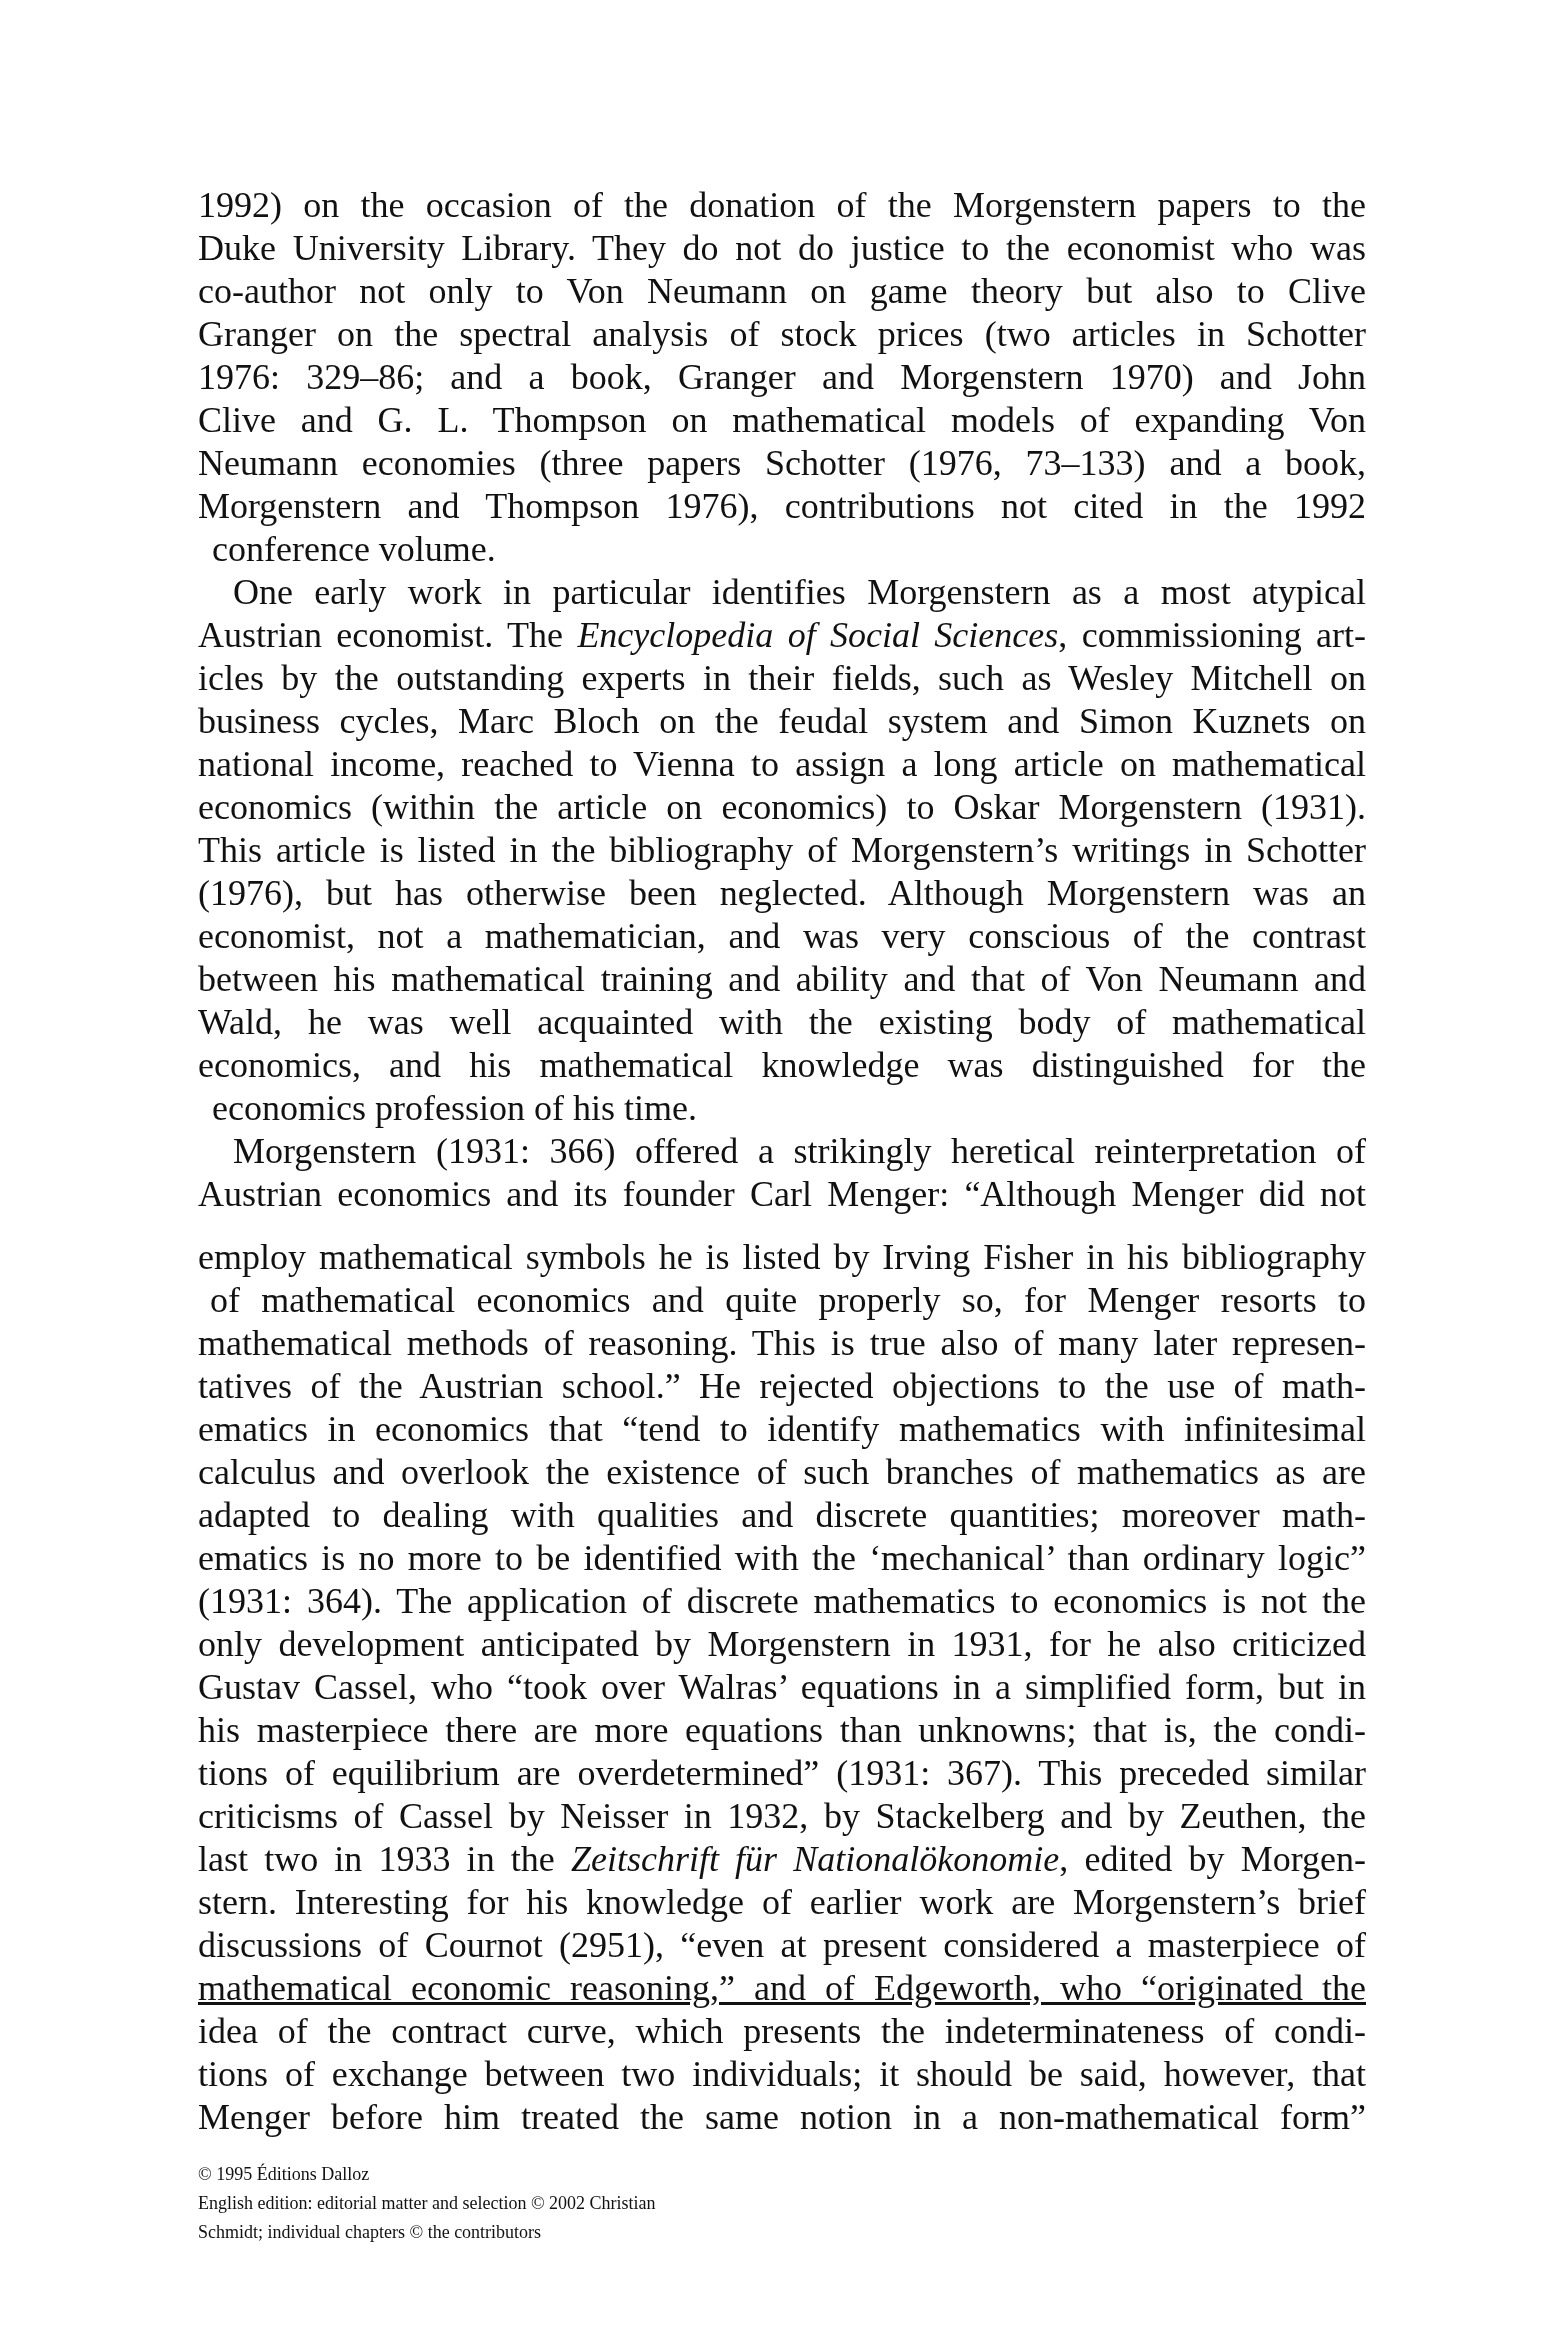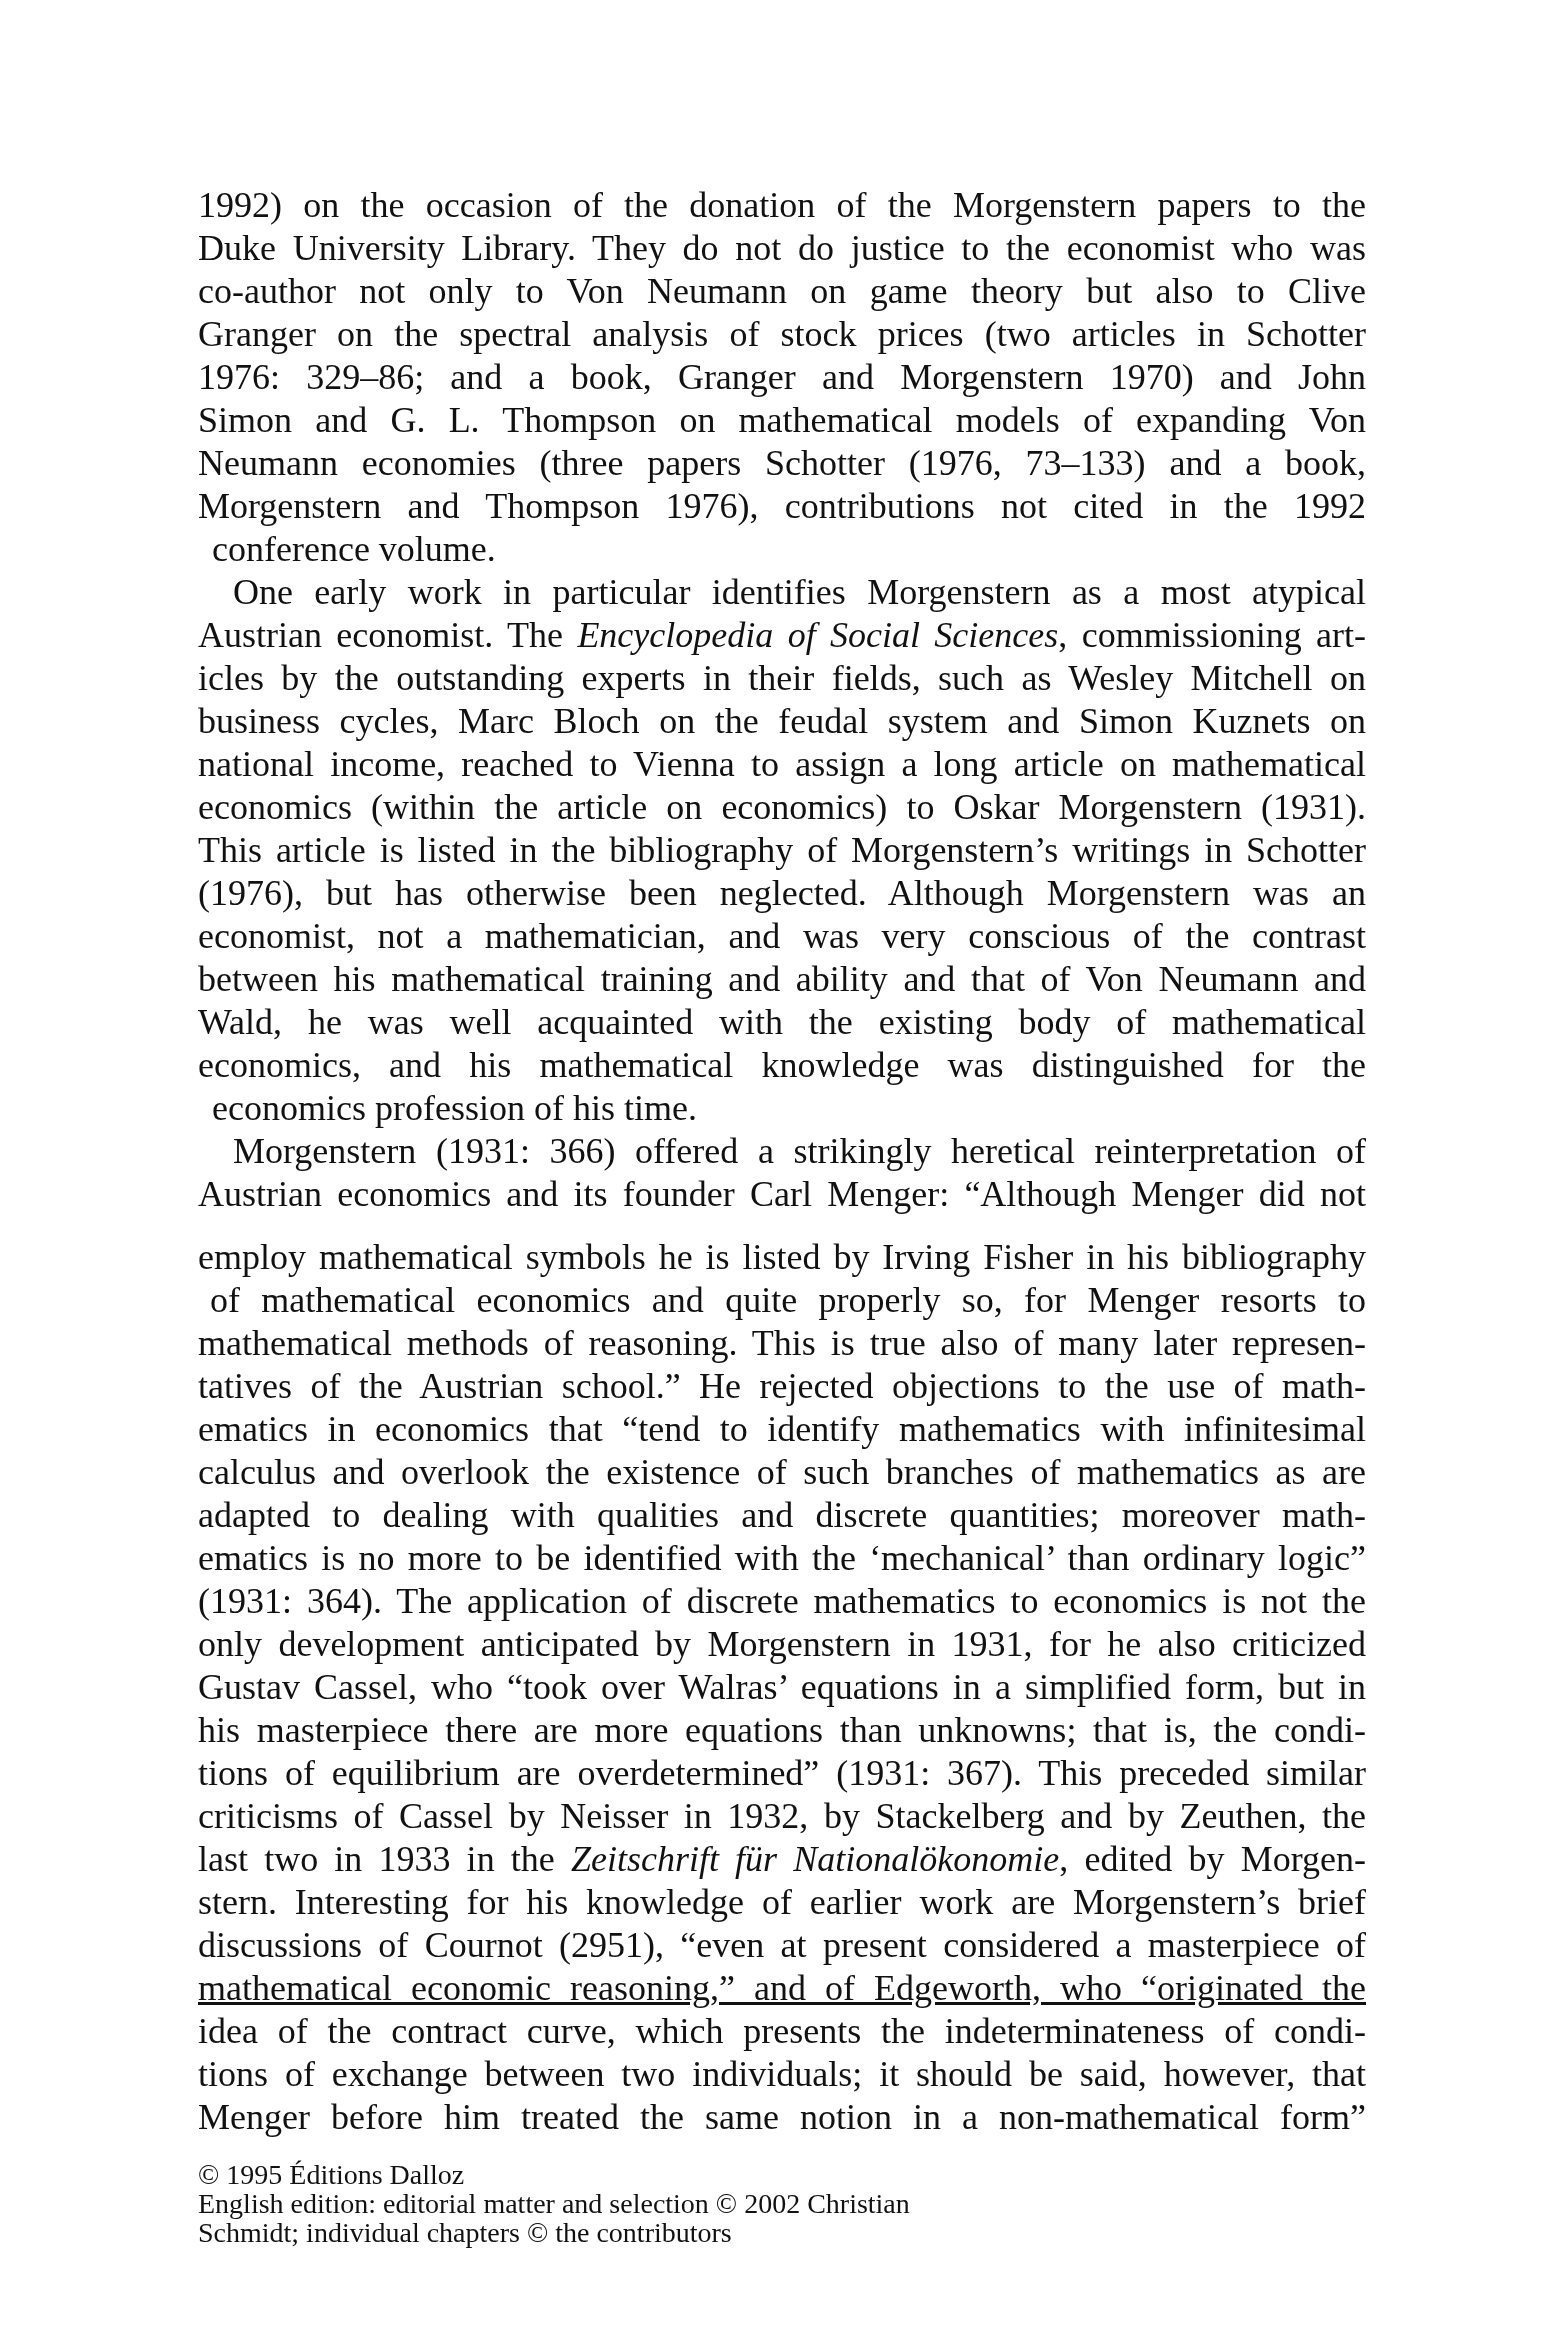--- a/index.html
+++ b/index.html
@@ -40,36 +40,36 @@
     .line em, .line i {
       font-style: italic;
     }
     .footer {
       position: absolute;
       left: 198px;
       top: 2160px;
       width: 1168px;
     }
     .footer-line {
-      font-size: 28px;
+      font-size: 18px;
       line-height: 29px;
       white-space: nowrap;
     }
   </style>
 </head>
 <body>
 
 <div class="page-body" id="page-body">
     <div>
       <div class="line" style="white-space: normal;"><span>1992) on the occasion of the donation of the Morgenstern papers to the</span></div>
       <div class="line" style="white-space: normal;"><span>Duke University Library. They do not do justice to the economist who was</span></div>
       <div class="line" style="white-space: normal;"><span>co-author not only to Von Neumann on game theory but also to Clive</span></div>
       <div class="line" style="white-space: normal;"><span>Granger on the spectral analysis of stock prices (two articles in Schotter</span></div>
       <div class="line" style="white-space: normal;"><span>1976: 329–86; and a book, Granger and Morgenstern 1970) and John</span></div>
-      <div class="line" style="white-space: normal;"><span>Simon and G. L. Thompson on mathematical models of expanding Von</span></div>
+      <div class="line" style="white-space: normal;"><span>Clive and G. L. Thompson on mathematical models of expanding Von</span></div>
       <div class="line" style="white-space: normal;"><span>Neumann economies (three papers Schotter (1976, 73–133) and a book,</span></div>
       <div class="line" style="white-space: normal;"><span>Morgenstern and Thompson 1976), contributions not cited in the 1992</span></div>
       <div class="line last"><span>conference volume.</span></div>
     </div>
     <div>
       <div class="line indent" style="white-space: normal;"><span>One early work in particular identifies Morgenstern as a most atypical</span></div>
       <div class="line" style="white-space: normal;"><span>Austrian economist. The </span><em>Encyclopedia of Social Sciences</em><span>, commissioning art-</span></div>
       <div class="line" style="white-space: normal;"><span>icles by the outstanding experts in their fields, such as Wesley Mitchell on</span></div>
       <div class="line" style="white-space: normal;"><span>business cycles, Marc Bloch on the feudal system and Simon Kuznets on</span></div>
       <div class="line" style="white-space: normal;"><span>national income, reached to Vienna to assign a long article on mathematical</span></div>

